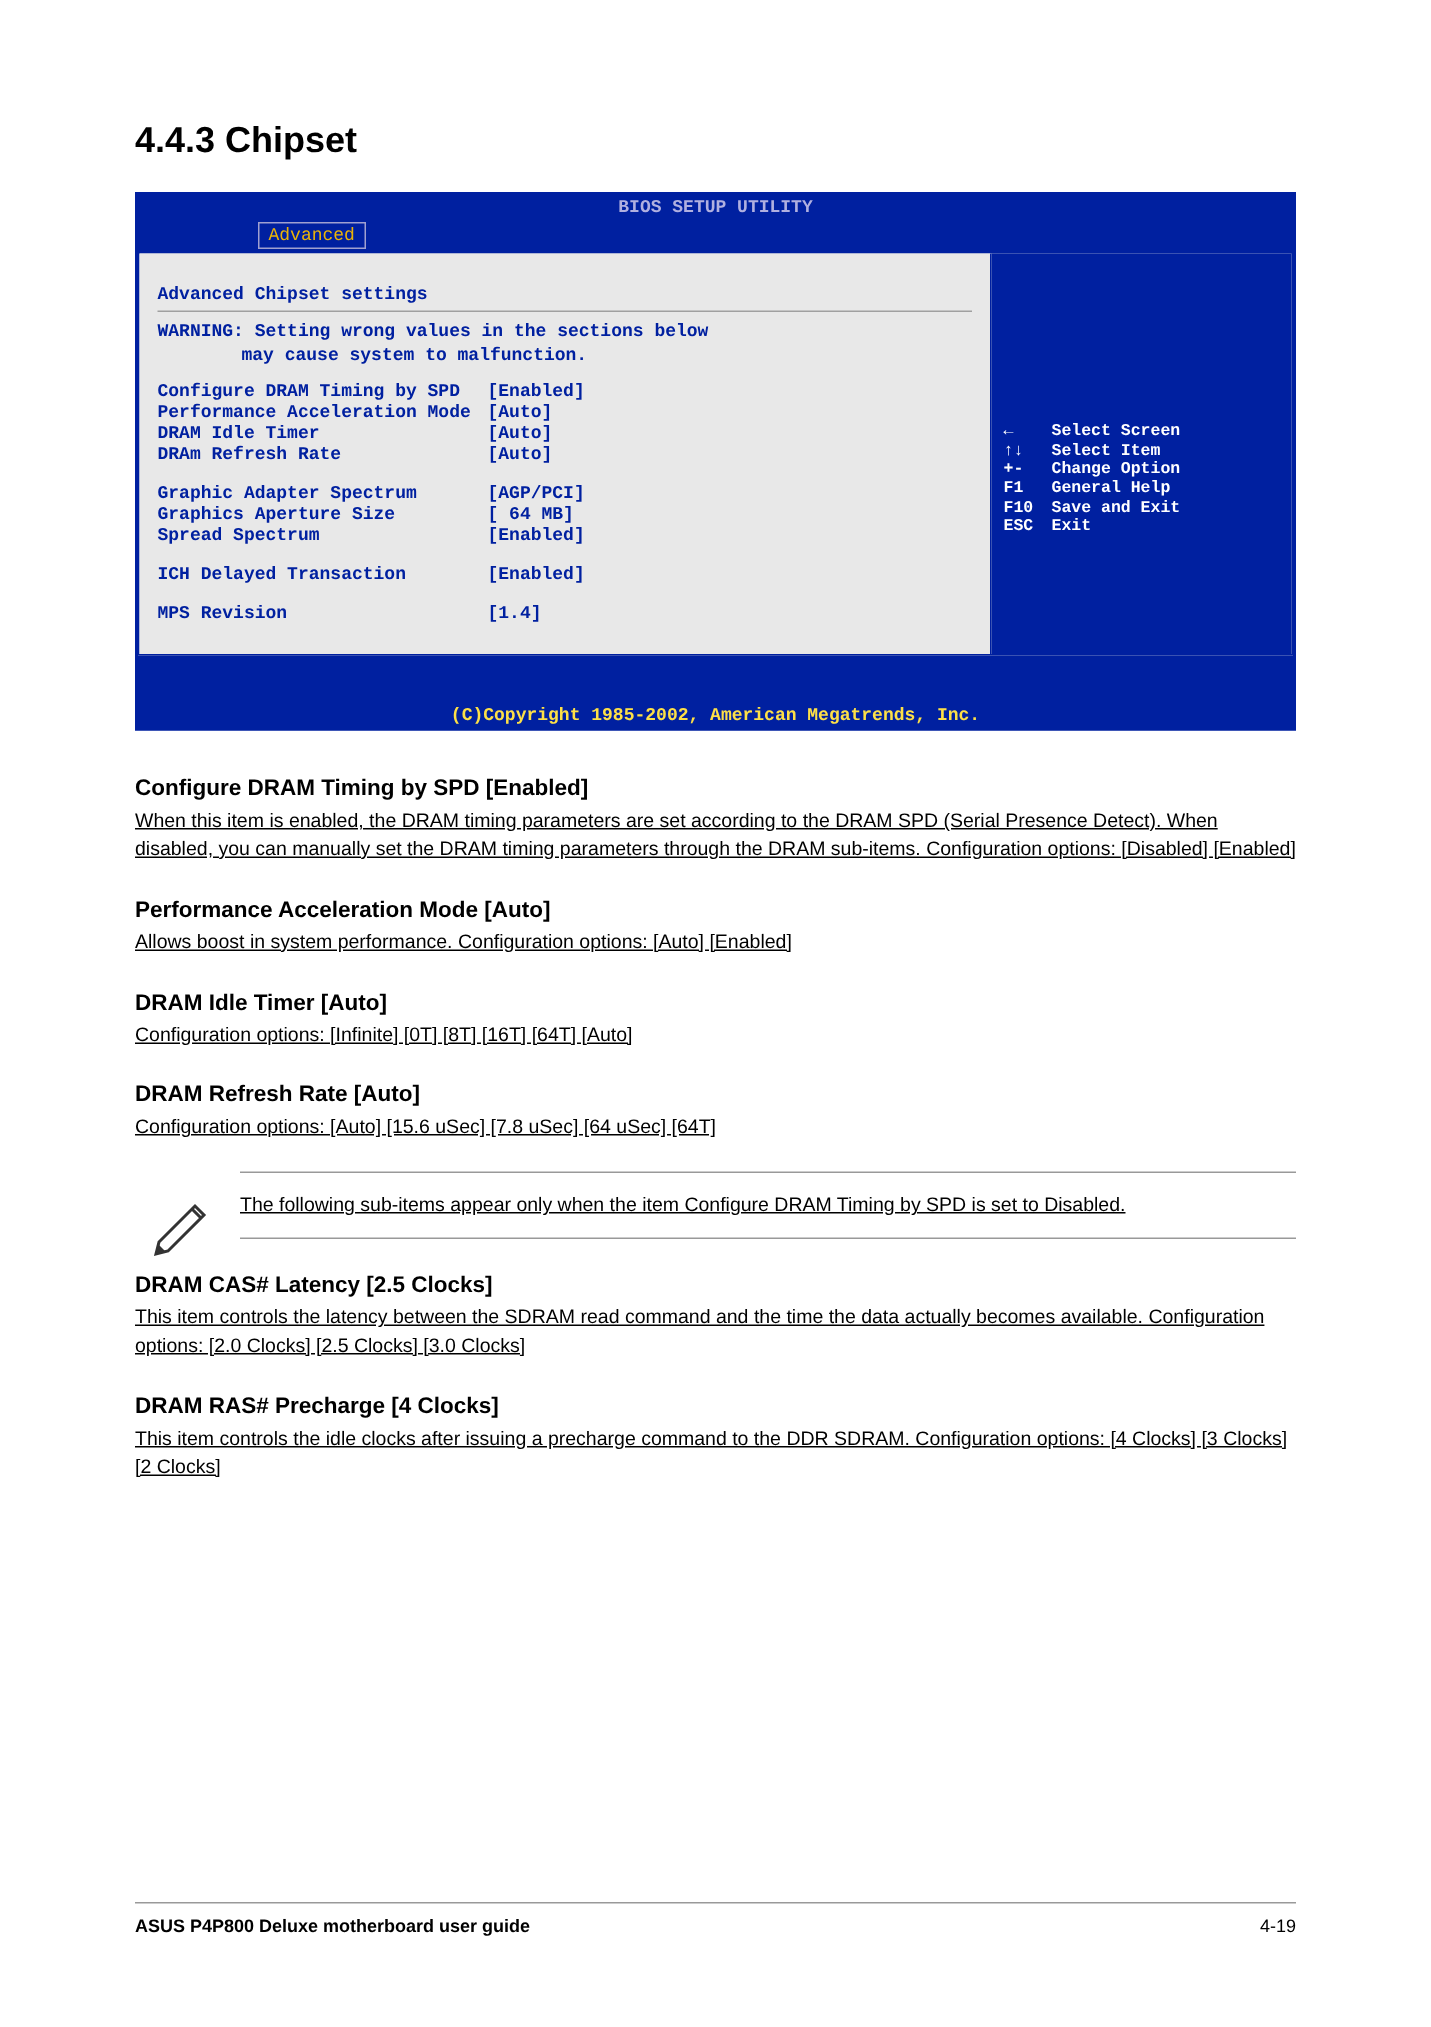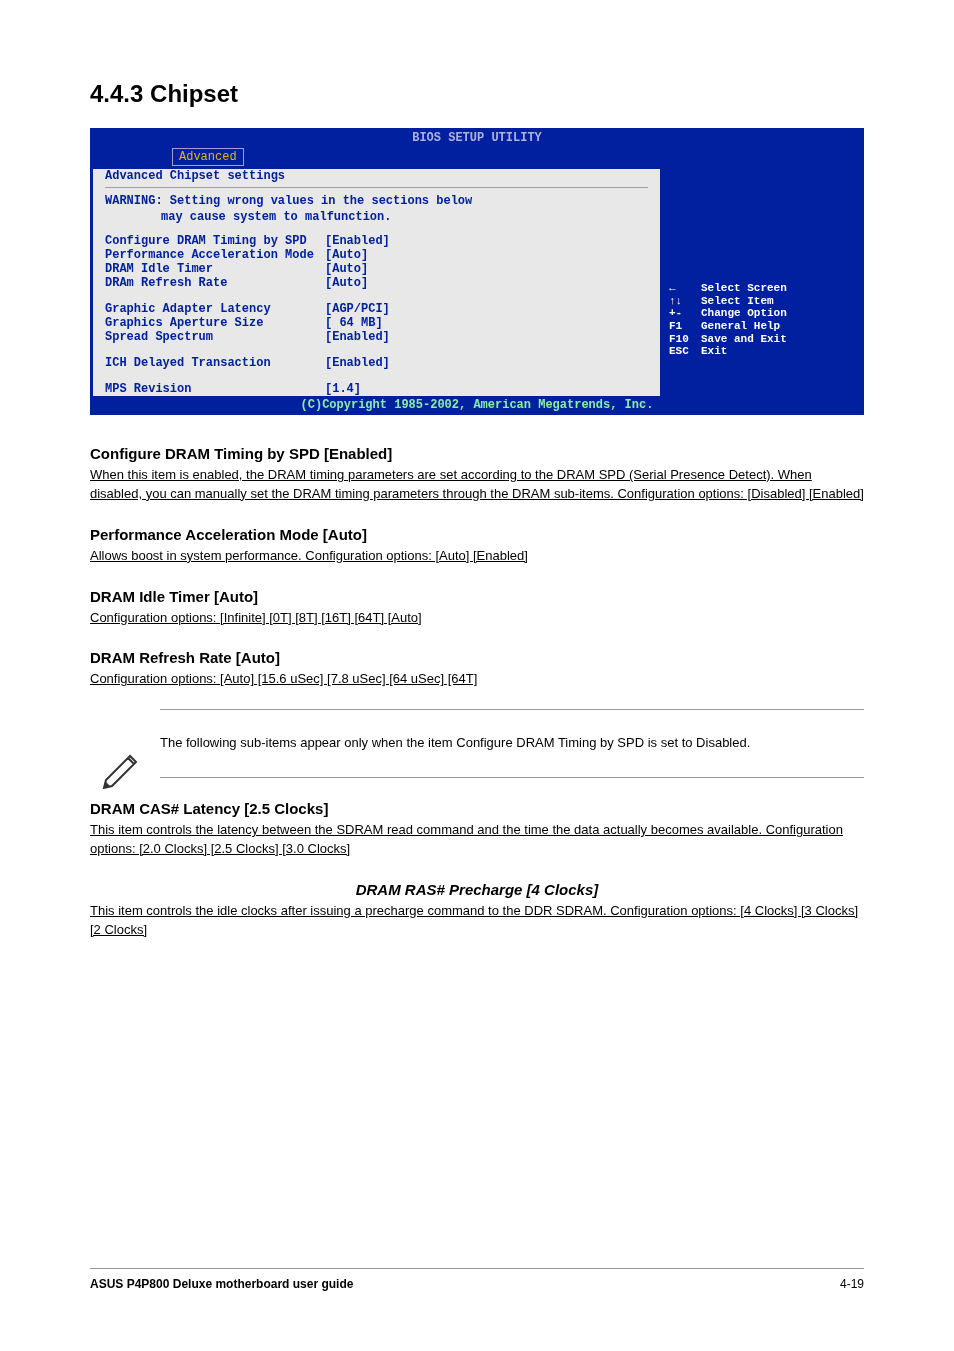--- a/index.html
+++ b/index.html
@@ -51,21 +51,21 @@
       font-size: 12px;
     }
     .bios-body {
       display: flex;
       background: #e8e8e8;
       border: 1px solid #0020a0;
     }
     .bios-left {
       flex: 1;
       background: #e8e8e8;
-      padding: 0 12px;
+      padding: 20px 12px;
       color: #0020a0;
       font-weight: bold;
       font-family: "Courier New", monospace;
       border-right: 1px solid #0020a0;
     }
     .bios-right {
       width: 200px;
       background: #0020a0;
       color: #fff;
       padding: 8px 8px;
@@ -107,44 +107,46 @@
       line-height: 1.15;
     }
     .help-key {
       width: 32px;
     }
     .help-arrow {
       font-size: 11px;
     }
     .bios-footer {
       background: #0020a0;
-      color: #86efac;
+      color: #fde047;
       text-align: center;
       font-family: "Courier New", monospace;
       font-size: 12px;
       font-weight: bold;
       padding: 1px 0;
+      margin-top: 32px;
     }
     .doc-section-title {
       font-size: 15px;
       font-weight: bold;
       margin-top: 22px;
       margin-bottom: 4px;
     }
     .doc-section-text {
       font-size: 13px;
       line-height: 1.45;
       margin-bottom: 6px;
       text-decoration: underline;
     }
     .note-box {
       border-top: 1px solid #999;
       border-bottom: 1px solid #999;
       margin: 20px 0 20px 70px;
-      padding: 24px 0;
+      padding: 12px 0;
+      text-decoration: underline;
     }
     .note-text {
       font-size: 13px;
       line-height: 1.45;
     }
     .note-icon {
       position: absolute;
       left: 100px;
       margin-top: -52px;
     }
@@ -198,21 +200,21 @@
           <div class="bios-value">[Auto]</div>
         </div>
         <div class="bios-row">
           <div class="bios-label">DRAm Refresh Rate</div>
           <div class="bios-value">[Auto]</div>
         </div>
 
         <div class="bios-group-gap"></div>
 
         <div class="bios-row">
-          <div class="bios-label">Graphic Adapter Latency</div>
+          <div class="bios-label">Graphic Adapter Spectrum</div>
           <div class="bios-value">[AGP/PCI]</div>
         </div>
         <div class="bios-row">
           <div class="bios-label">Graphics Aperture Size</div>
           <div class="bios-value">[ 64 MB]</div>
         </div>
         <div class="bios-row">
           <div class="bios-label">Spread Spectrum</div>
           <div class="bios-value">[Enabled]</div>
         </div>
@@ -280,20 +282,20 @@
   <div class="note-icon">
     <svg viewBox="0 0 44 44">
       <path d="M 6 34 L 30 10 L 36 16 L 12 40 L 4 42 L 6 34 Z M 28 12 L 34 18" fill="none" stroke="#333" stroke-width="2"></path>
       <path d="M 4 42 L 10 40 L 6 36 Z" fill="#333"></path>
     </svg>
   </div>
 
   <div class="doc-section-title" style="">DRAM CAS# Latency [2.5 Clocks]</div>
   <div class="doc-section-text">This item controls the latency between the SDRAM read command and the time the data actually becomes available. Configuration options: [2.0 Clocks] [2.5 Clocks] [3.0 Clocks]</div>
 
-  <div class="doc-section-title" style="font-style:italic;text-align:center;">DRAM RAS# Precharge [4 Clocks]</div>
+  <div class="doc-section-title" style="">DRAM RAS# Precharge [4 Clocks]</div>
   <div class="doc-section-text">This item controls the idle clocks after issuing a precharge command to the DDR SDRAM. Configuration options: [4 Clocks] [3 Clocks] [2 Clocks]</div>
 </div>
 
 <div class="page-footer">
   <span class="footer-left">ASUS P4P800 Deluxe motherboard user guide</span>
   <span>4-19</span>
 </div>
 
 </body></html>

